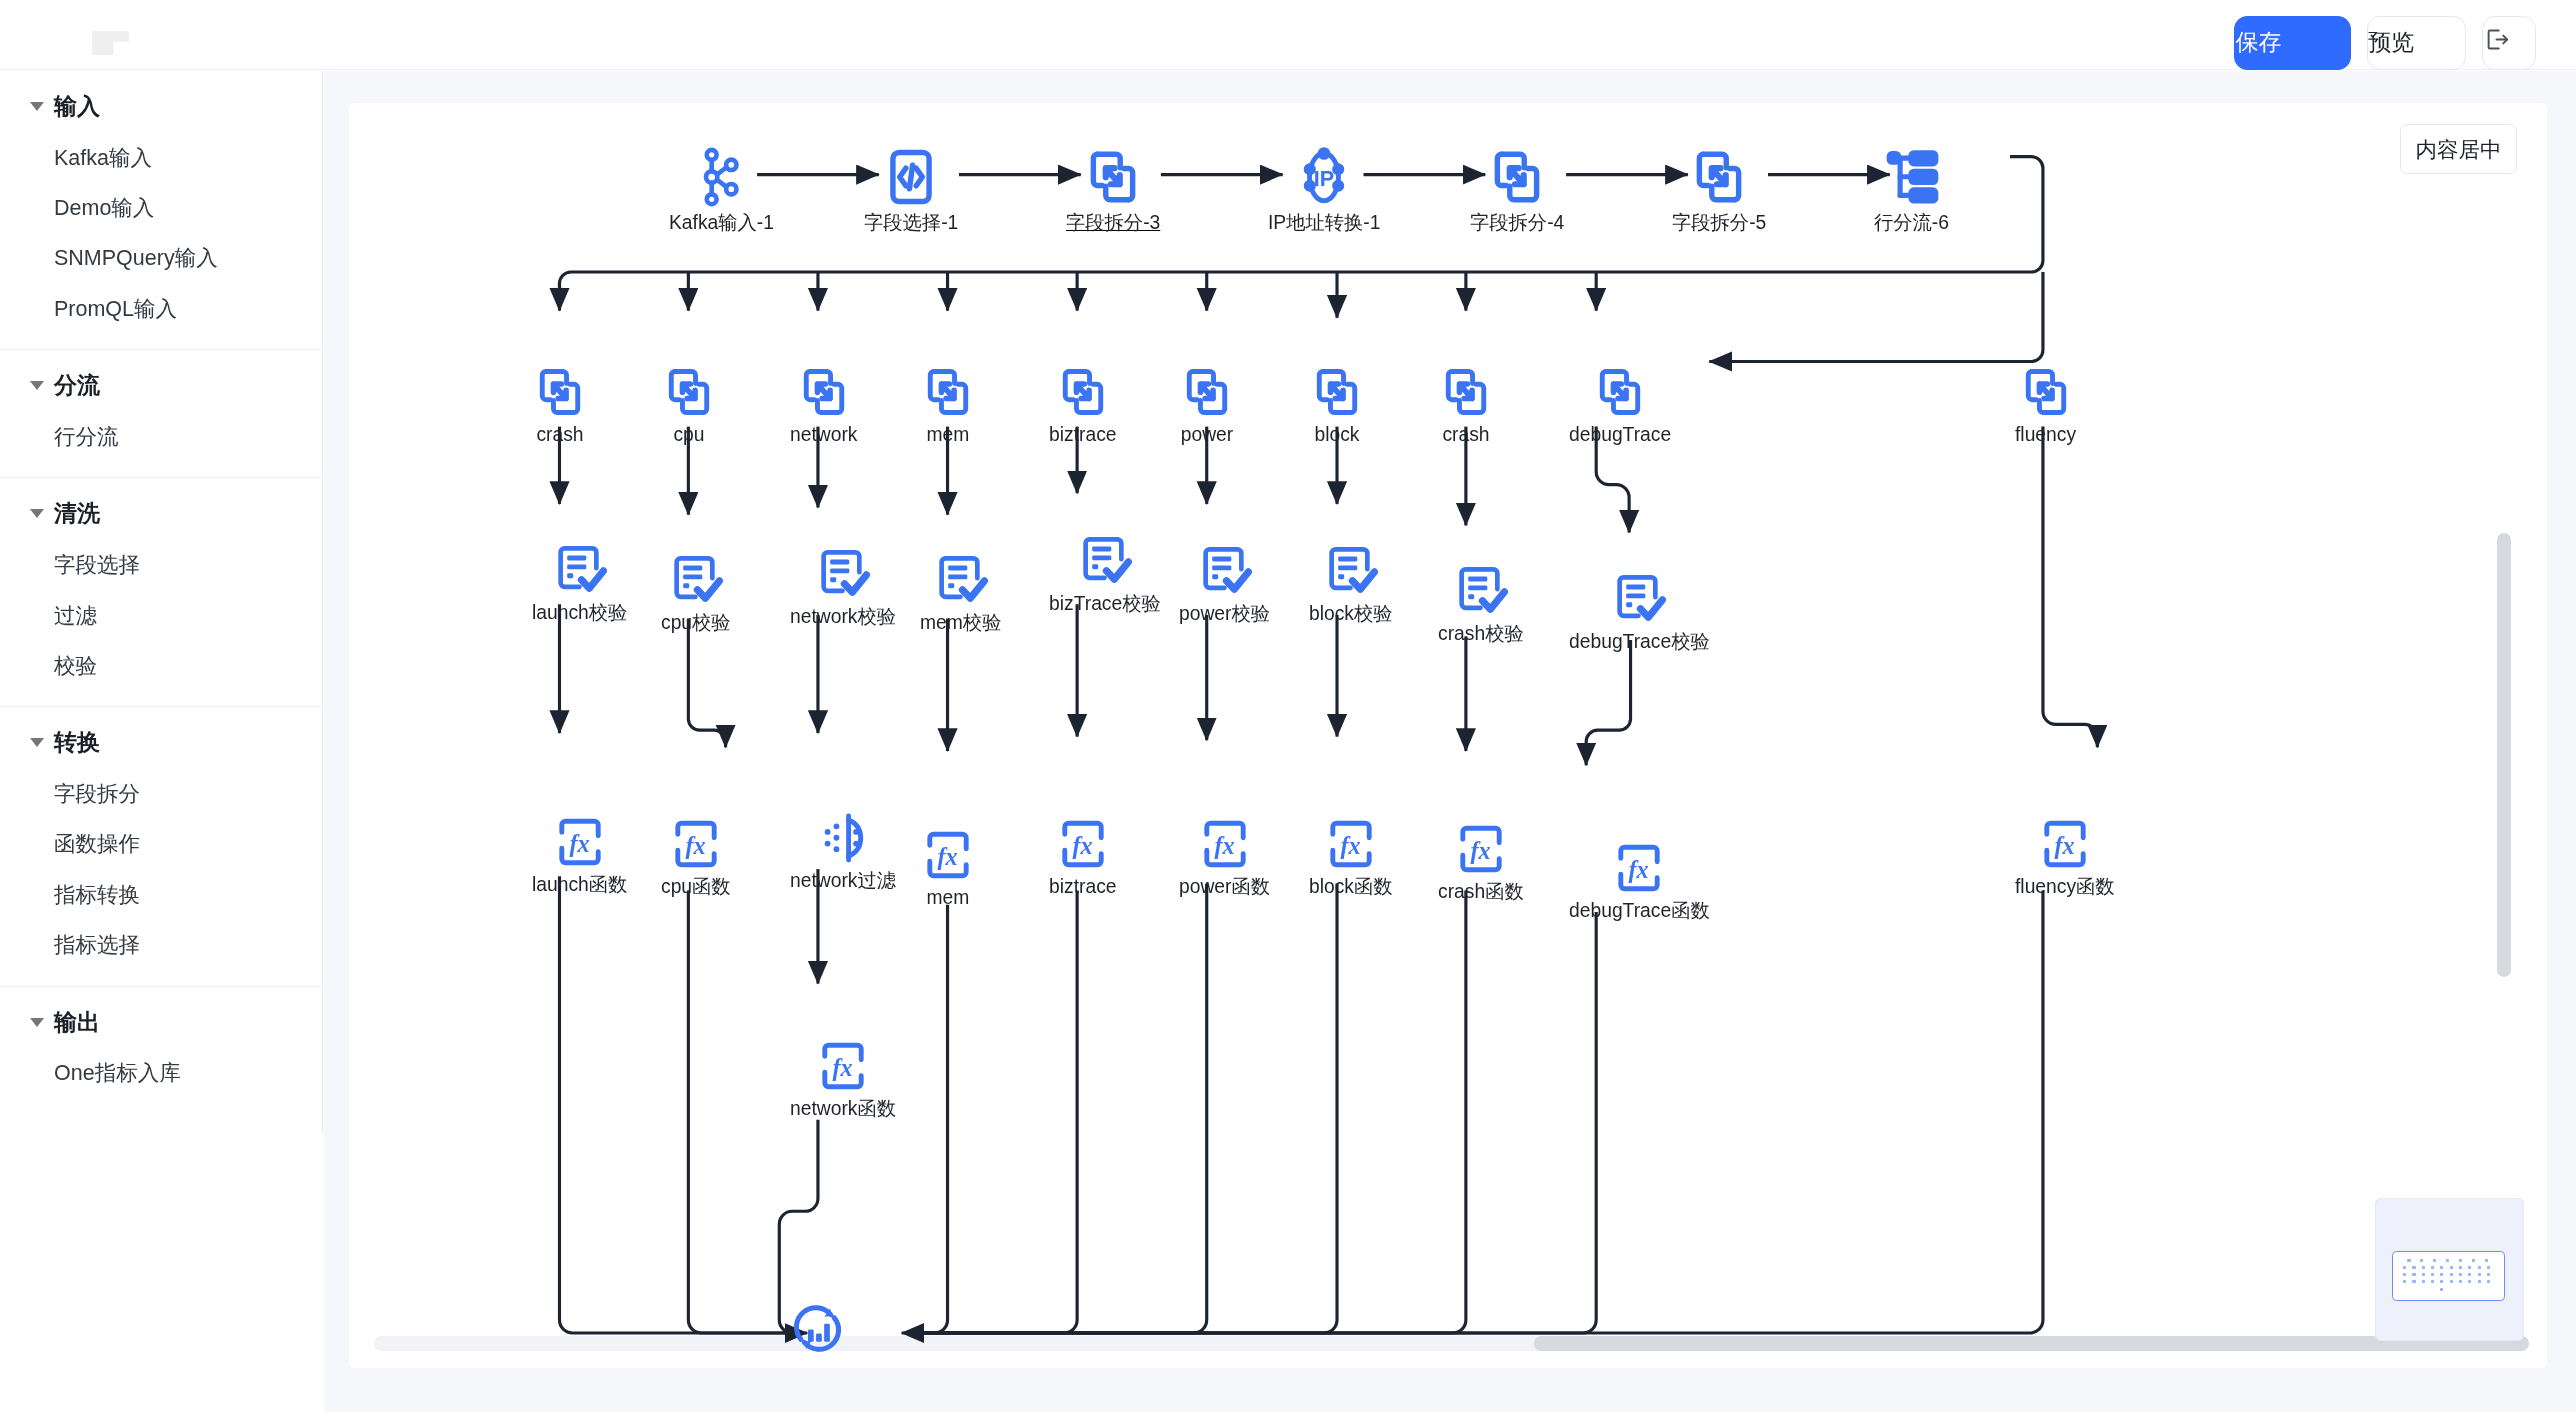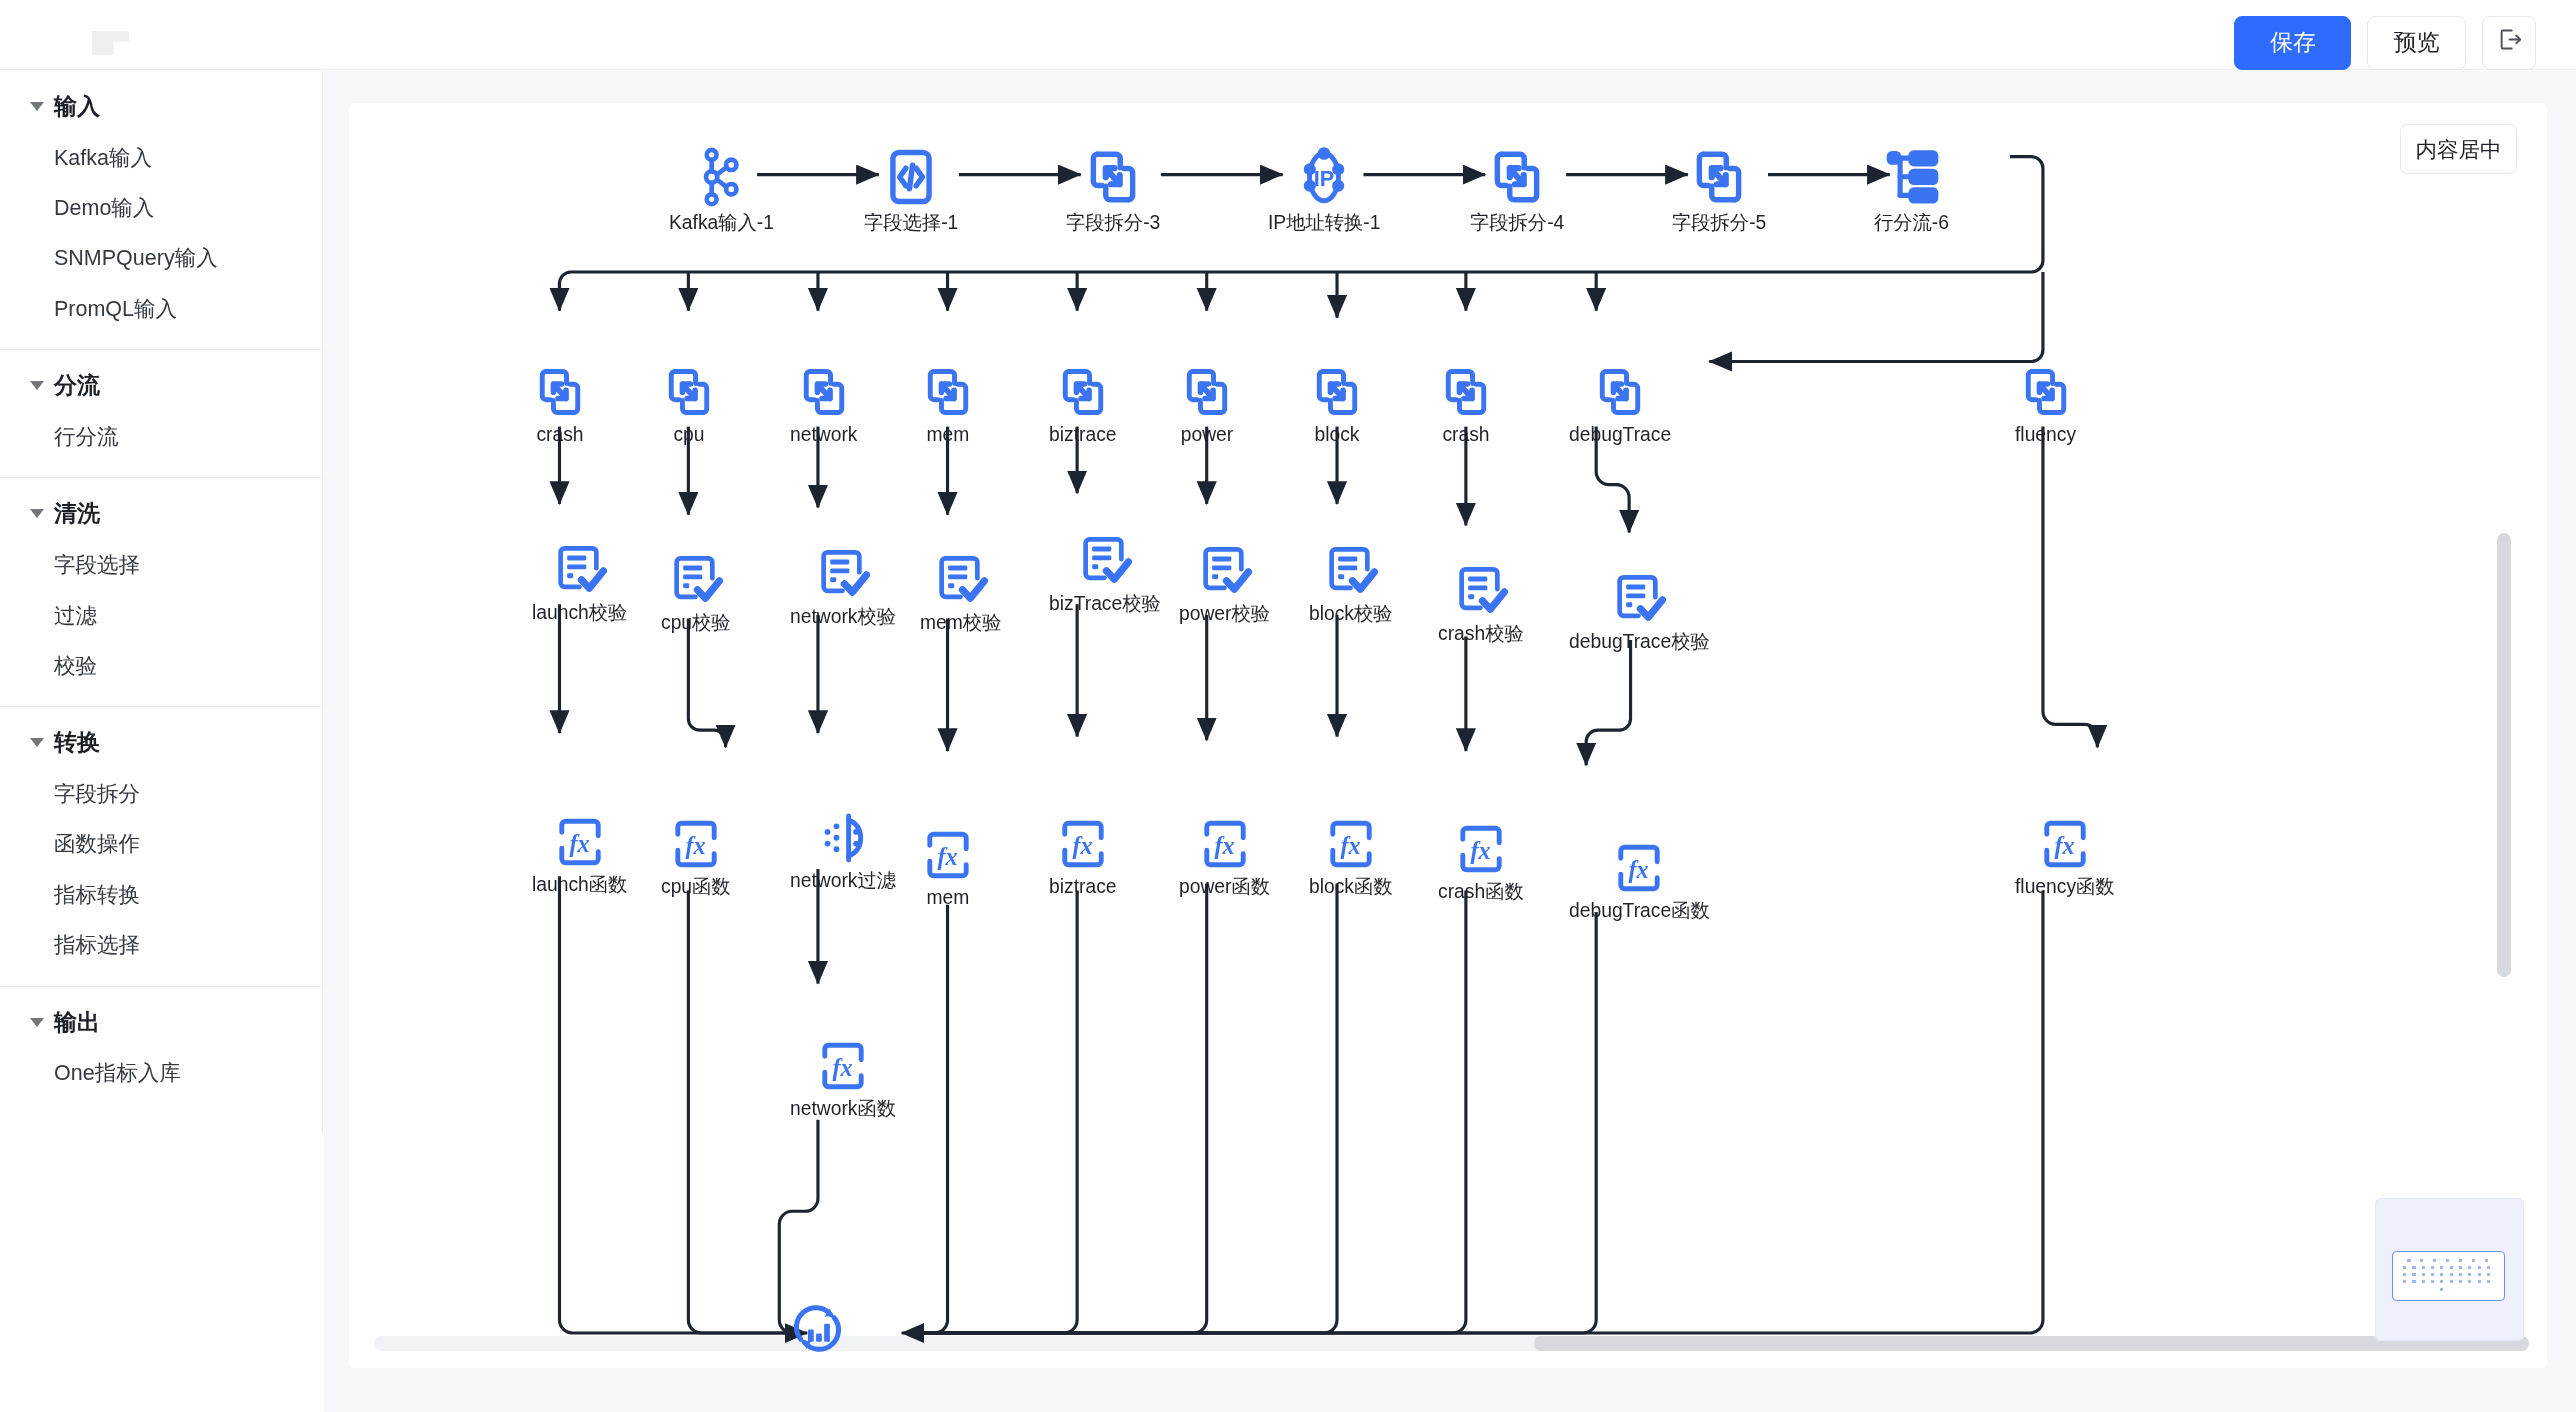--- a/index.html
+++ b/index.html
@@ -23,22 +23,22 @@
     width: 37px; height: 24px;
     background: #efefef;
     border-radius: 1.4px 1.4px 1.4px 1.4px;
     clip-path: polygon(0 0, 100% 0, 100% 45%, 58% 45%, 58% 100%, 0 100%);
   }
   .topbar-actions {
     position: absolute; right: 40px; top: 15.8px;
     display: flex; align-items: center; gap: 15.8px;
   }
   .btn {
-    height: 54px; border-radius: 8px;
-    display: flex; align-items: center; justify-content: center;
+    height: 54px; border-radius: 13px;
+    display: flex; align-items: center; justify-content: flex-start;
     font-size: 23px; cursor: pointer; user-select: none;
   }
   .btn-primary {
     width: 117px; background: #2f6bff; color: #ffffff;
     border: 0.7px solid #2f6bff;
   }
   .btn-ghost {
     width: 99px; background: #ffffff; color: #1f2329;
     border: 0.7px solid #e5e7eb;
   }
@@ -326,21 +326,21 @@
         </div>
         <div class="node" style="left: 515px; top: 43px;">
           <span>
             <svg width="62" height="62" viewBox="0 0 24 24" fill="none" stroke="#3b74f2" stroke-width="2.1" stroke-linecap="round" stroke-linejoin="round">
               <rect x="5" y="2.5" width="14" height="19" rx="2.4"></rect>
               <path d="M10 8.6 7.6 12 10 15.4M14 8.6 16.4 12 14 15.4M12.6 7.4 11.4 16.6"></path>
             </svg>
           </span>
           <div class="label">字段选择-1</div>
         </div>
-        <div class="node" style="left: 717px; top: 43px;">
+        <div class="node" style="left: 717px; top: 43px; text-decoration: underline;">
           <span>
             <svg width="62" height="62" viewBox="0 0 24 24" fill="none" stroke="#3b74f2" stroke-width="2.1" stroke-linecap="round" stroke-linejoin="round">
               <path d="M6 3.2h7.2a1.6 1.6 0 0 1 1.6 1.6v3.6"></path>
               <path d="M6 3.2A1.6 1.6 0 0 0 4.4 4.8v8.9a1.6 1.6 0 0 0 1.6 1.6h1.8"></path>
               <path d="M18 20.8h-7.2a1.6 1.6 0 0 1-1.6-1.6v-3.6"></path>
               <path d="M18 20.8a1.6 1.6 0 0 0 1.6-1.6v-8.9a1.6 1.6 0 0 0-1.6-1.6h-1.8"></path>
               <path d="M9.2 8.6 14.6 14.8M9.2 8.6h3.4M9.2 8.6v3.5M14.6 14.8h-3.4M14.6 14.8v-3.5" stroke-width="2.4"></path>
             </svg>
           </span>
           <div class="label">字段拆分-3</div>

